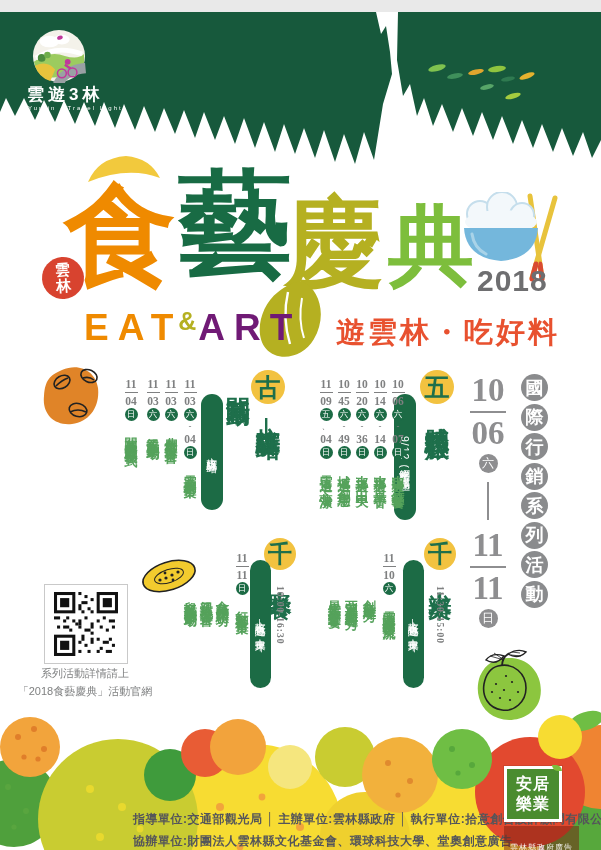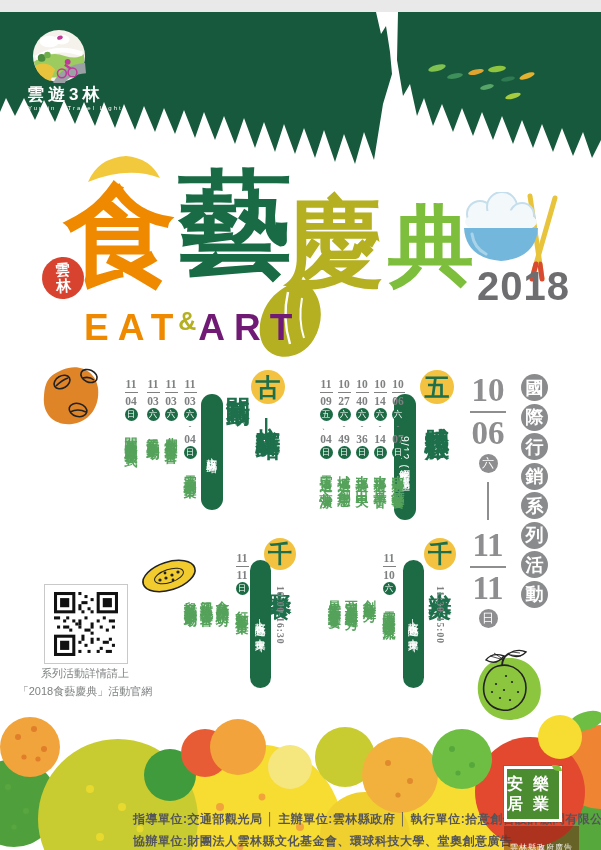--- a/index.html
+++ b/index.html
@@ -13,21 +13,21 @@
 
   
   .stamp{width:42px;height:42px;border-radius:50%;background:#D8432F;display:flex;flex-direction:column;
          align-items:center;justify-content:center;transform:rotate(-4deg);}
   .stamp span{color:#fff;font-size:15px;font-weight:bold;line-height:1.1;}
   .tchar{font-weight:900;line-height:1;}
   .t-shi{color:#EF8A00;font-size:112px;}
   .t-yi{color:#186B44;font-size:114px;}
   .t-qing{color:#B5B021;font-size:100px;}
   .t-dian{color:#7DBE3C;font-size:86px;}
-  .year{color:#6E6E70;font-size:40px;font-weight:bold;letter-spacing:1px;}
+  .year{color:#6E6E70;font-size:30px;font-weight:bold;letter-spacing:1px;}
   .eatart{display:flex;align-items:flex-start;}
   .ea-eat{color:#EF8A00;font-size:37px;font-weight:900;letter-spacing:9px;}
   .ea-amp{color:#B5B021;font-size:25px;font-weight:900;margin:0 2px 0 -4px;}
   .ea-art{color:#701a75;font-size:37px;font-weight:900;letter-spacing:9px;}
   .slogan{color:#E8512F;font-size:29px;font-weight:900;letter-spacing:3px;white-space:nowrap;}
   .sec-title{display:flex;flex-direction:column;align-items:center;}
   .ycirc{border-radius:50%;background:#F2C240;display:flex;align-items:center;justify-content:center;
          font-weight:bold;color:#1E6F4B;flex:none;}
   .ycirc.big{width:34px;height:34px;font-size:25px;}
   .ycirc.med{width:32px;height:32px;font-size:24px;}
@@ -56,21 +56,21 @@
          display:flex;align-items:center;justify-content:center;margin-top:4px;flex:none;}
   .bd-bar{height:38px;border-left:2.5px solid #8E8E90;margin:9px 0;}
   .ccol{display:flex;flex-direction:column;gap:2.5px;align-items:center;}
   .cc{width:27px;height:27px;border-radius:50%;background:#8A8B8D;color:#fff;font-size:18px;font-weight:bold;
       display:flex;align-items:center;justify-content:center;flex:none;}
 
   
   .qrbox{width:82px;height:78px;background:#fff;border:1px solid #c9c9c9;display:flex;align-items:center;justify-content:center;}
   .qrcap{width:180px;text-align:center;font-size:11px;color:#7F8081;line-height:1.65;}
   .credits{font-size:12px;color:#54555A;font-weight:bold;letter-spacing:.5px;line-height:1.8;white-space:nowrap;}
-  .gov-stamp{width:52px;height:50px;background:#4A8C2F;border:3px solid #fff;display:flex;flex-direction:row;
+  .gov-stamp{width:52px;height:50px;background:#4A8C2F;border:3px solid #fff;display:flex;flex-direction:column;
              align-items:center;justify-content:center;position:relative;box-shadow:0 0 0 1px rgba(0,0,0,.08);}
   .gov-stamp span{color:#fff;font-size:16px;font-weight:bold;line-height:1.25;letter-spacing:1px;}
   .gov-leaf{position:absolute;top:-4px;right:-3px;width:10px;height:6px;background:#7DBE3C;border-radius:0 6px 0 6px;}
   .gov-note{width:75px;text-align:center;background:rgba(120,30,15,.5);color:rgba(255,255,255,.92);
             font-size:8px;padding:16px 0;letter-spacing:1px;}
 </style>
 </head>
 <body>
 
 <div class="poster">
@@ -147,20 +147,21 @@
     <path d="M44,2 C64,8 74,34 64,58 C56,78 32,86 18,74 C4,62 6,32 22,16 C29,9 36,4 44,2 Z" fill="#B5B021" transform="rotate(8 39 44)"></path>
     <path d="M36,14 Q30,40 38,66" stroke="#fff" stroke-width="2.4" fill="none"></path>
     <path d="M50,20 Q46,42 52,60" stroke="#fff" stroke-width="2" fill="none"></path>
   </svg>
 
   <div class="abs eatart" style="left:84px;top:295px">
     <span class="ea-eat">EAT</span>
     <span class="ea-amp">&amp;</span>
     <span class="ea-art">ART</span>
   </div>
+  <span class="abs slogan" style="left:336px;top:301px">遊雲林・吃好料</span>
 
   <div class="abs bigdate" style="left:463px;top:362px;width:50px">
     <span class="bd-num">10</span>
     <div class="bd-line"></div>
     <span class="bd-num">06</span>
     <div class="bd-wk">六</div>
     <div class="bd-bar"></div>
     <span class="bd-num">11</span>
     <div class="bd-line"></div>
     <span class="bd-num">11</span>
@@ -211,35 +212,35 @@
       <div class="wk">日</div>
     </div>
     <span class="etext gap6">水那邊</span>
     <span class="etext gap9">果芋香</span>
   </div>
 
   <div class="abs ecol" style="left:352px;top:366px">
     <div class="dcol">
       <span class="dnum">10</span>
       <div class="dline"></div>
-      <span class="dnum">40</span>
+      <span class="dnum">20</span>
       <div class="wk">六</div>
       <span class="dsep">-</span>
       <span class="dnum">36</span>
       <div class="wk">日</div>
     </div>
     <span class="etext gap6">土那邊</span>
     <span class="etext gap9">田中央</span>
   </div>
 
   <div class="abs ecol" style="left:334px;top:366px">
     <div class="dcol">
       <span class="dnum">10</span>
       <div class="dline"></div>
-      <span class="dnum">27</span>
+      <span class="dnum">45</span>
       <div class="wk">六</div>
       <span class="dsep">-</span>
       <span class="dnum">49</span>
       <div class="wk">日</div>
     </div>
     <span class="etext gap6">城這邊</span>
     <span class="etext gap9">創意場</span>
   </div>
 
   <div class="abs ecol" style="left:316px;top:366px">

